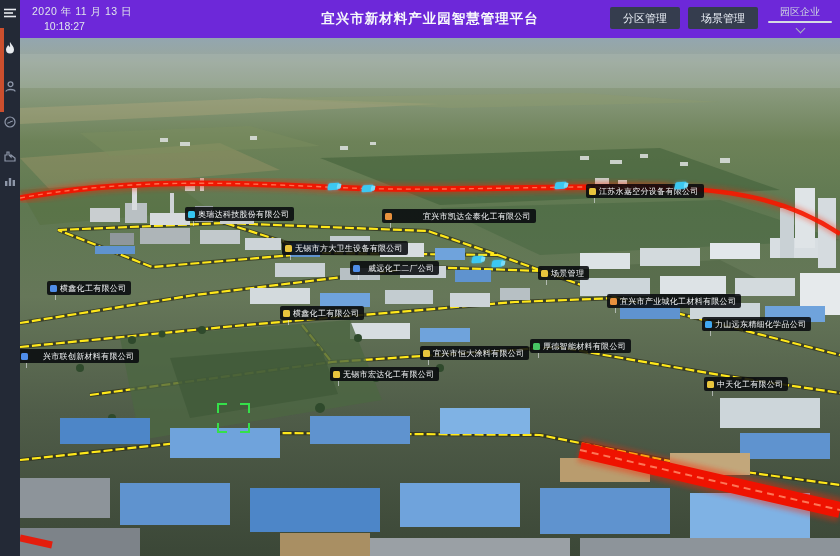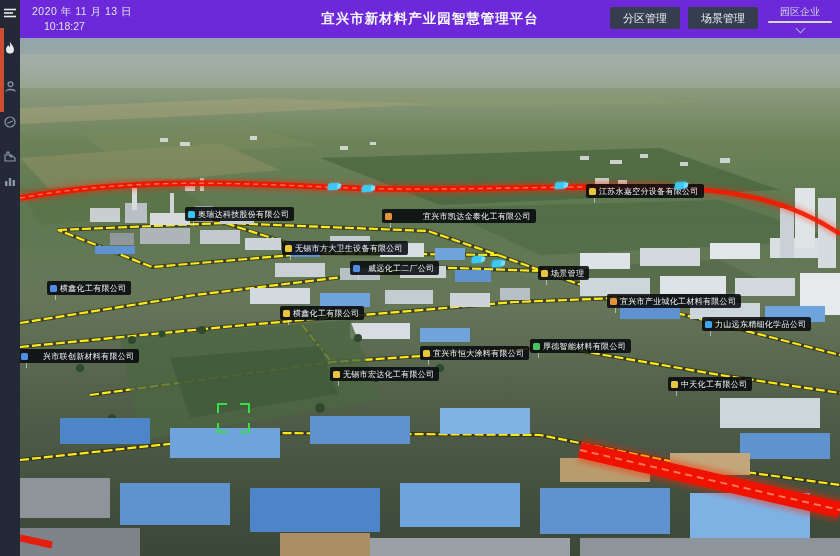--- a/index.html
+++ b/index.html
@@ -349,21 +349,21 @@
         <span class="tx">无锡市宏达化工有限公司</span>
       </div>
       <div class="bld-label" style="left: 18px; top: 349px; gap: 15px;">
         <span class="ic" style="background: rgb(79, 141, 232);"></span>
         <span class="tx">兴市联创新材料有限公司</span>
       </div>
       <div class="bld-label" style="left: 586px; top: 184px;">
         <span class="ic" style="background: rgb(232, 197, 61);"></span>
         <span class="tx">江苏永嘉空分设备有限公司</span>
       </div>
-      <div class="bld-label" style="left: 668px; top: 377px;">
+      <div class="bld-label" style="left: 704px; top: 377px;">
         <span class="ic" style="background: rgb(232, 197, 61);"></span>
         <span class="tx">中天化工有限公司</span>
       </div>
       <div class="truck" style="left: 328px; top: 183px;"></div>
       <div class="truck" style="left: 362px; top: 185px;"></div>
       <div class="truck" style="left: 555px; top: 182px;"></div>
       <div class="truck" style="left: 675px; top: 182px;"></div>
       <div class="truck" style="left: 472px; top: 256px;"></div>
       <div class="truck" style="left: 492px; top: 260px;"></div>
     </div>

